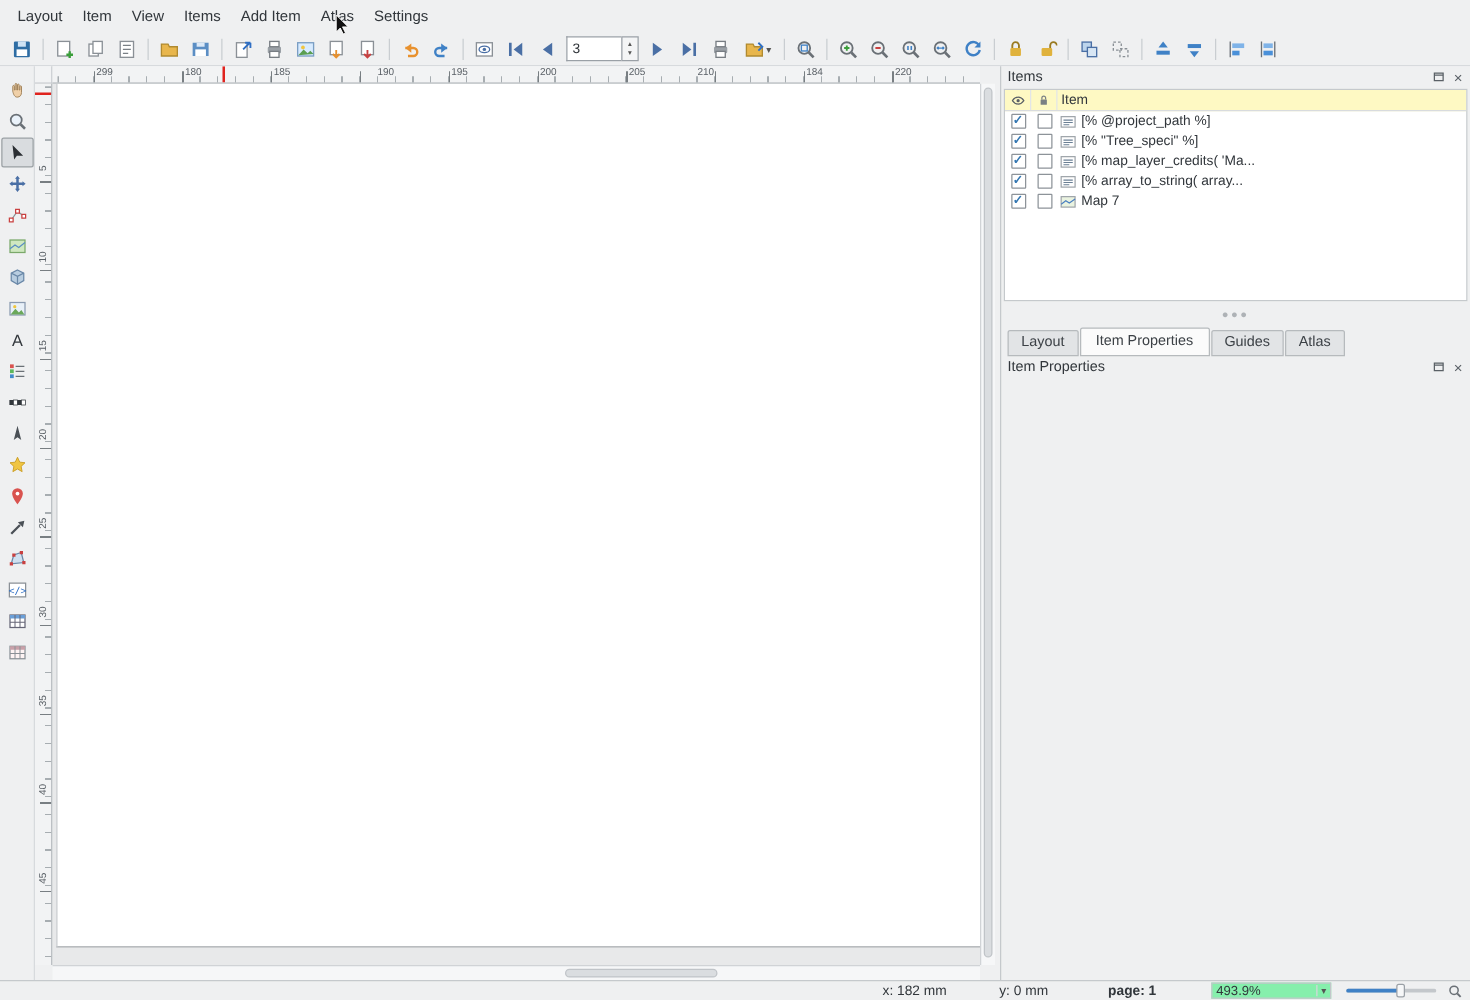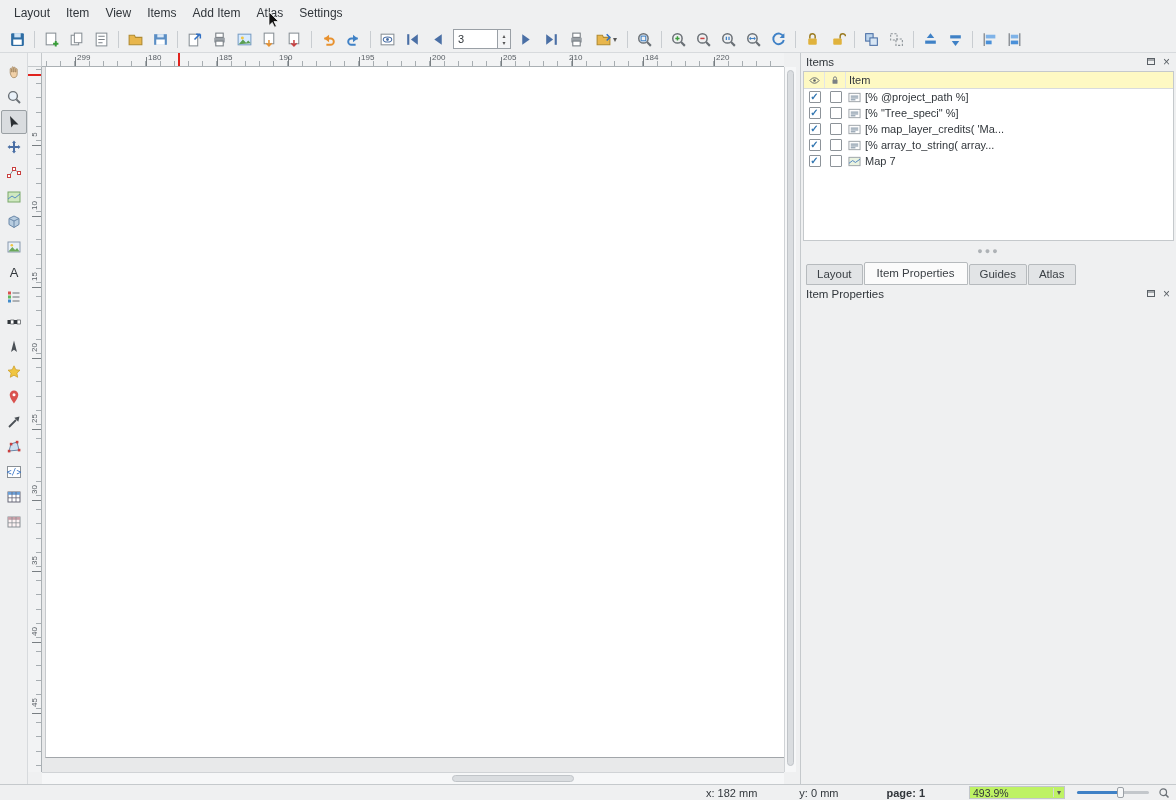--- a/index.html
+++ b/index.html
@@ -82,21 +82,21 @@
   .tab{padding:3px 10px 4px;font-size:11.5px;background:#e2e4e6;border:1px solid #b6babd;border-radius:2px 2px 0 0;color:#3c4146;}
   .tab.active{background:#fbfbfb;padding:4px 12px 5px;}
 
   .props-content{flex:1;}
 
   
   .statusbar{position:absolute;left:0;right:0;bottom:0;height:16px;border-top:1px solid #c5c9cc;background:#eff0f1;display:flex;align-items:center;font-size:11px;padding:0 6px;}
   .sb-x{margin-left:auto;}
   .sb-y{margin-left:42px;}
   .sb-page{margin-left:48px;font-weight:bold;}
-  .sb-combo{margin-left:44px;display:flex;align-items:center;width:96px;height:13px;background:#bef264;border:1px solid #c2c6ca;padding:0 3px;justify-content:space-between;font-size:10.5px;}
+  .sb-combo{margin-left:44px;display:flex;align-items:center;width:96px;height:13px;background:#86efac;border:1px solid #c2c6ca;padding:0 3px;justify-content:space-between;font-size:10.5px;}
   .sb-combo .caret{font-size:8px;color:#555;border-left:1px solid #d5d8da;padding-left:3px;}
   .sb-slider{margin-left:12px;width:72px;height:12px;display:flex;align-items:center;position:relative;}
   .sb-slider .track{position:absolute;left:0;right:0;height:3px;background:#c3c7cb;border-radius:2px;}
   .sb-slider .fill{position:absolute;left:0;width:42px;height:3px;background:#3f81c6;border-radius:2px;}
   .sb-slider .handle{position:absolute;left:40px;width:7px;height:11px;background:#f6f7f8;border:1px solid #9aa0a6;border-radius:2px;}
   .sb-zoomicon{margin-left:9px;display:flex;align-items:center;}
 
   .mouse-cursor{position:absolute;left:268px;top:11px;z-index:50;pointer-events:none;}
 </style>
 </head>
@@ -481,25 +481,25 @@
         </span>
     </div>
 
     <div class="canvas-area">
       <div class="ruler-corner"></div>
       <div class="h-ruler">
         <div class="marker-h"></div>
       <span class="htick" style="left: 35px;">299</span>
           <span class="htick" style="left: 106px;">180</span>
           <span class="htick" style="left: 177px;">185</span>
-          <span class="htick" style="left: 237px;">190</span>
+          <span class="htick" style="left: 260px;">190</span>
           <span class="htick" style="left: 319px;">195</span>
           <span class="htick" style="left: 390px;">200</span>
           <span class="htick" style="left: 461px;">205</span>
-          <span class="htick" style="left: 527px;">210</span>
+          <span class="htick" style="left: 516px;">210</span>
           <span class="htick" style="left: 603px;">184</span>
           <span class="htick" style="left: 674px;">220</span>
         </div>
       <div class="v-ruler">
         <div class="marker-v"></div>
       <span class="vtick" style="top: 63px;">5</span>
           <span class="vtick" style="top: 134px;">10</span>
           <span class="vtick" style="top: 205px;">15</span>
           <span class="vtick" style="top: 276px;">20</span>
           <span class="vtick" style="top: 347px;">25</span>

